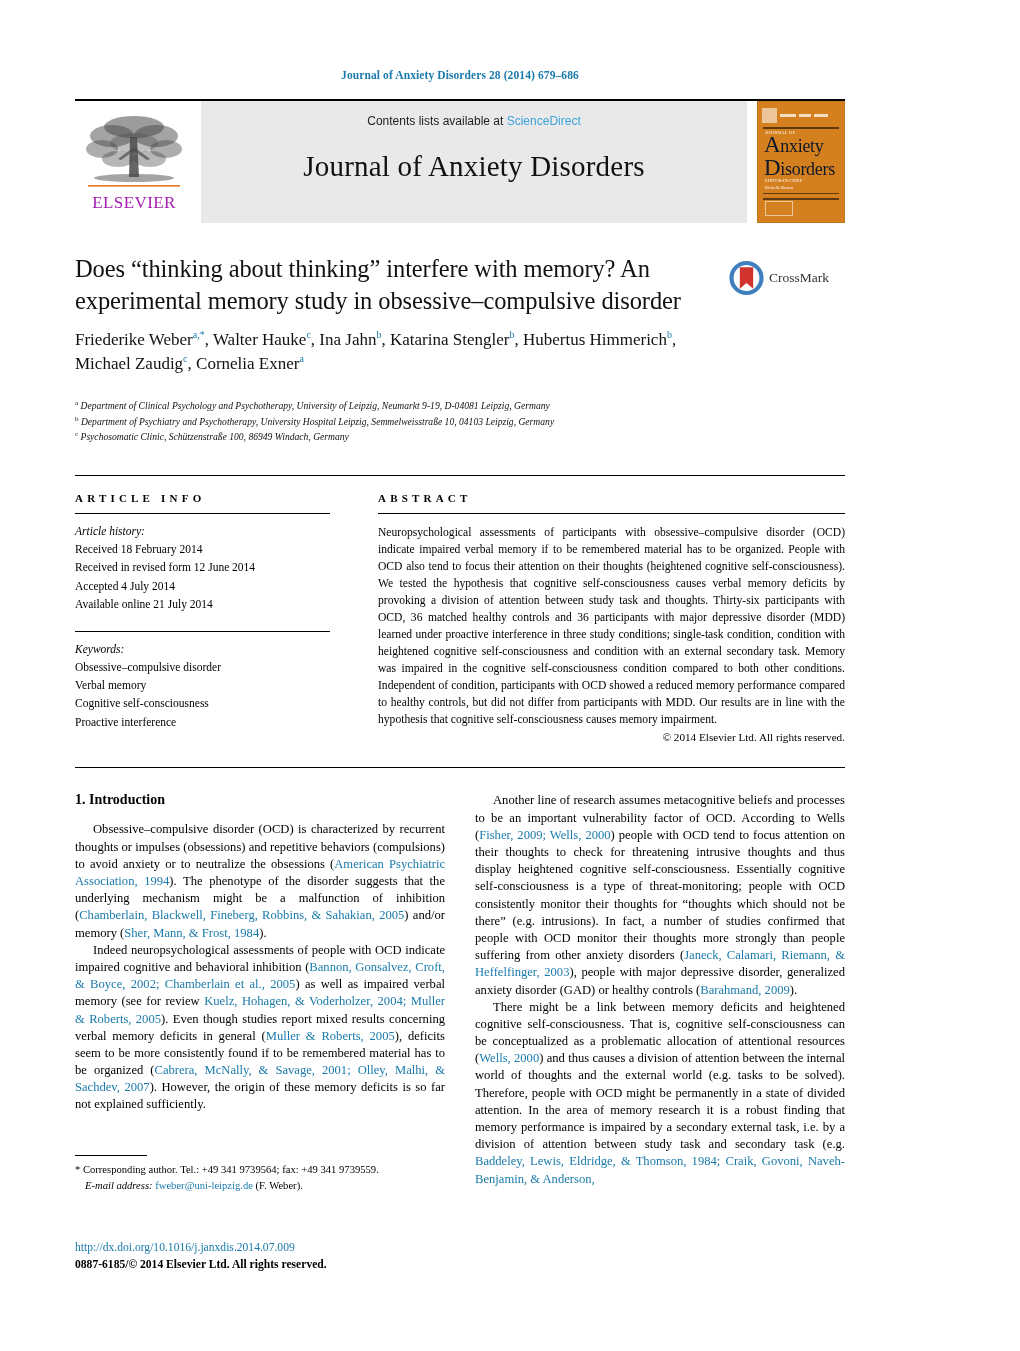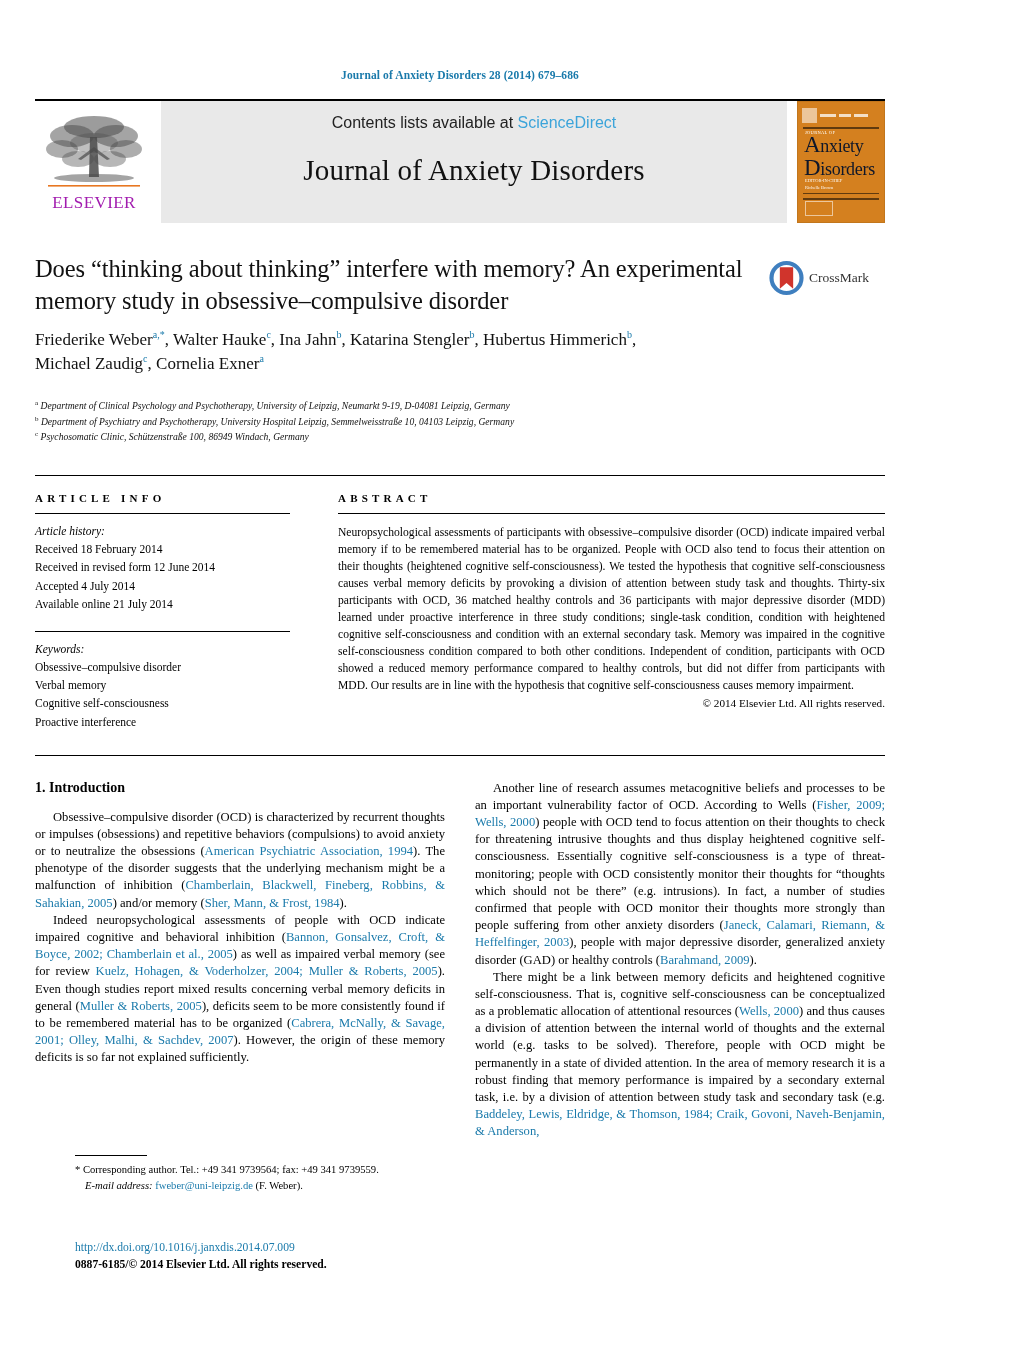--- a/index.html
+++ b/index.html
@@ -13,21 +13,21 @@
     font-family: "Liberation Serif", serif;
     color: #000000;
     position: relative;
     overflow: hidden;
   }
   .page {
     position: relative;
     width: 920px;
     height: 1351px;
     box-sizing: border-box;
-    padding: 0 35px;
+    padding: 0 75px;
   }
 
   
   .running-head {
     text-align: center;
     color: #1a7aab;
     font-weight: bold;
     font-size: 11.5px;
     letter-spacing: .1px;
     padding-top: 69px;
@@ -63,21 +63,21 @@
   .journal-band {
     flex: 1 1 auto;
     background: #e9e9e9;
     margin-left: 8px;
     margin-right: 10px;
     position: relative;
   }
   .contents-line {
     text-align: center;
     font-family: "Liberation Sans", sans-serif;
-    font-size: 16px;
+    font-size: 12px;
     color: #222;
     padding-top: 13px;
   }
   .contents-line .sd {
     color: #3ba4da;
   }
   .journal-title {
     text-align: center;
     font-family: "Liberation Serif", serif;
     font-size: 29px;

